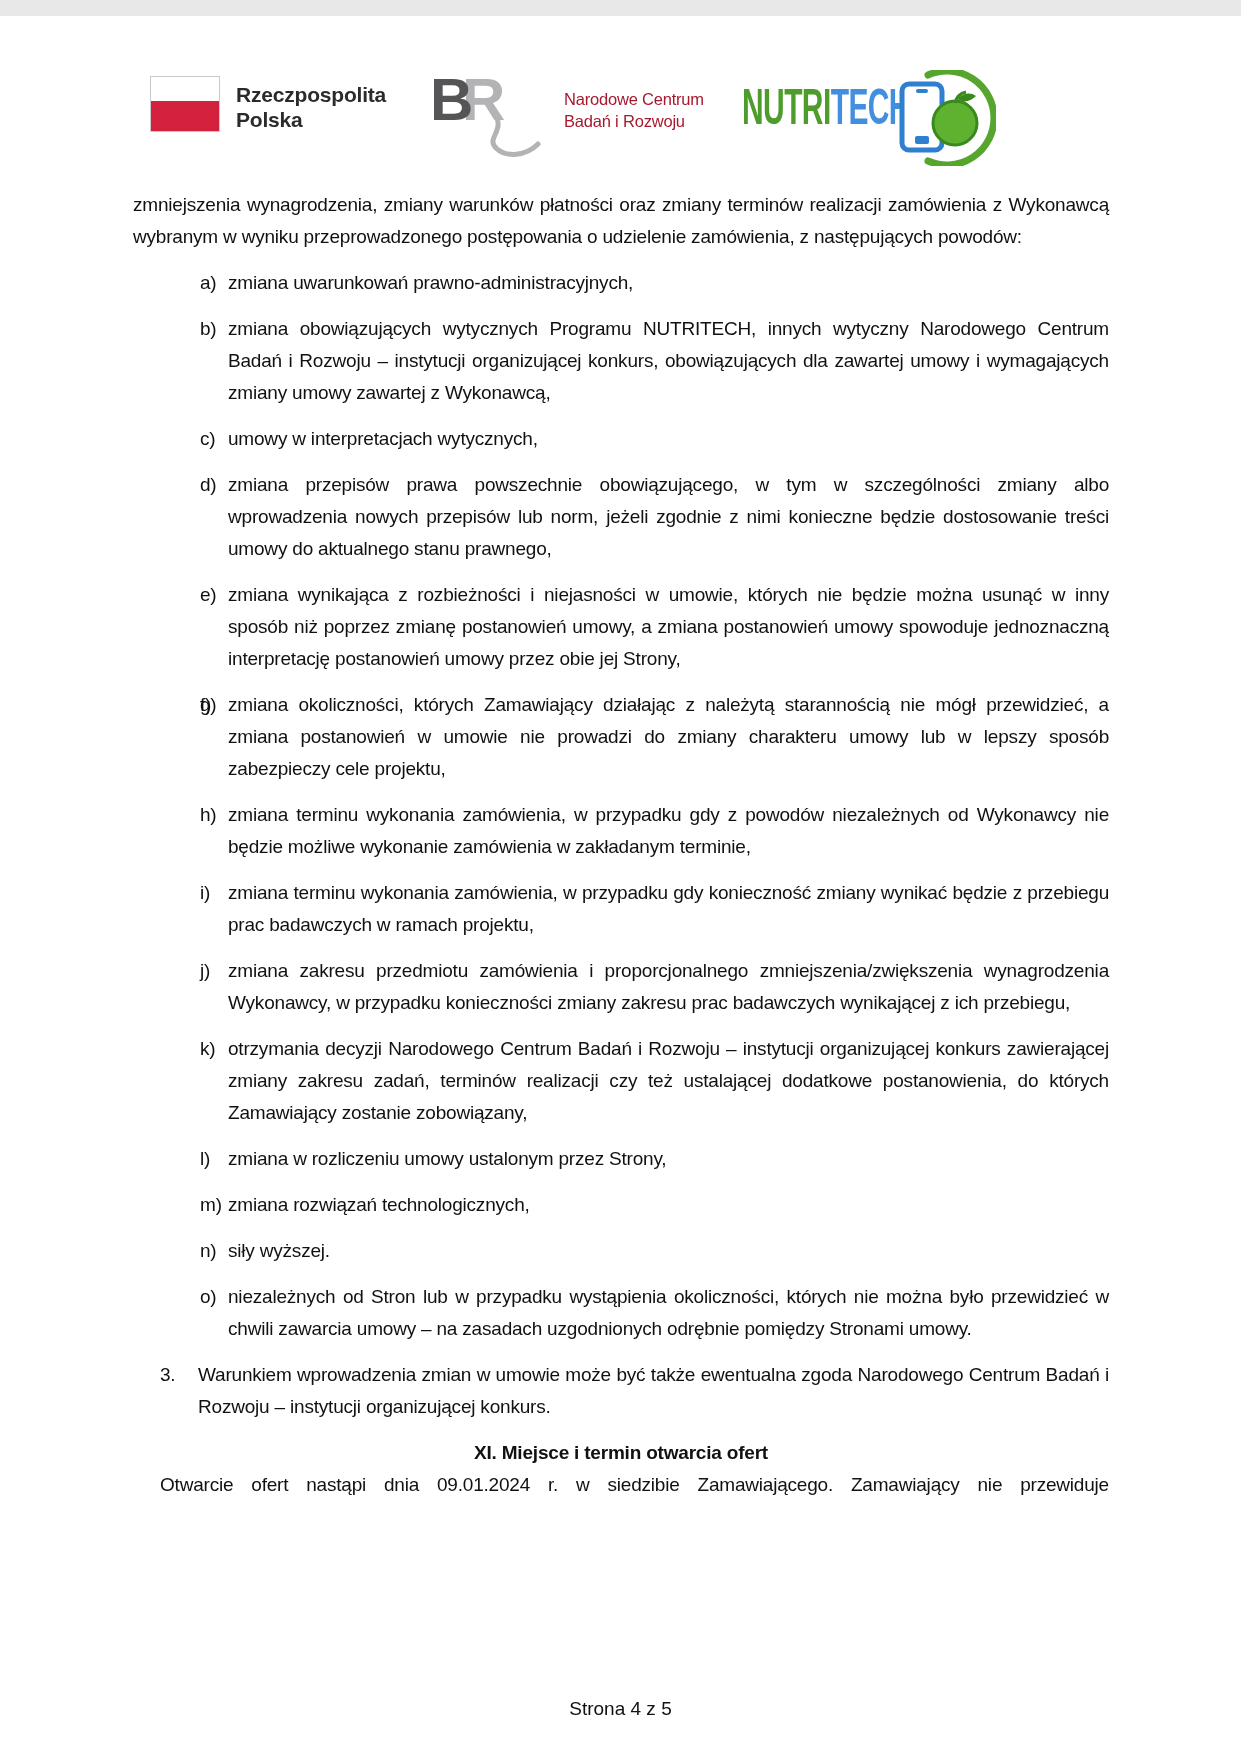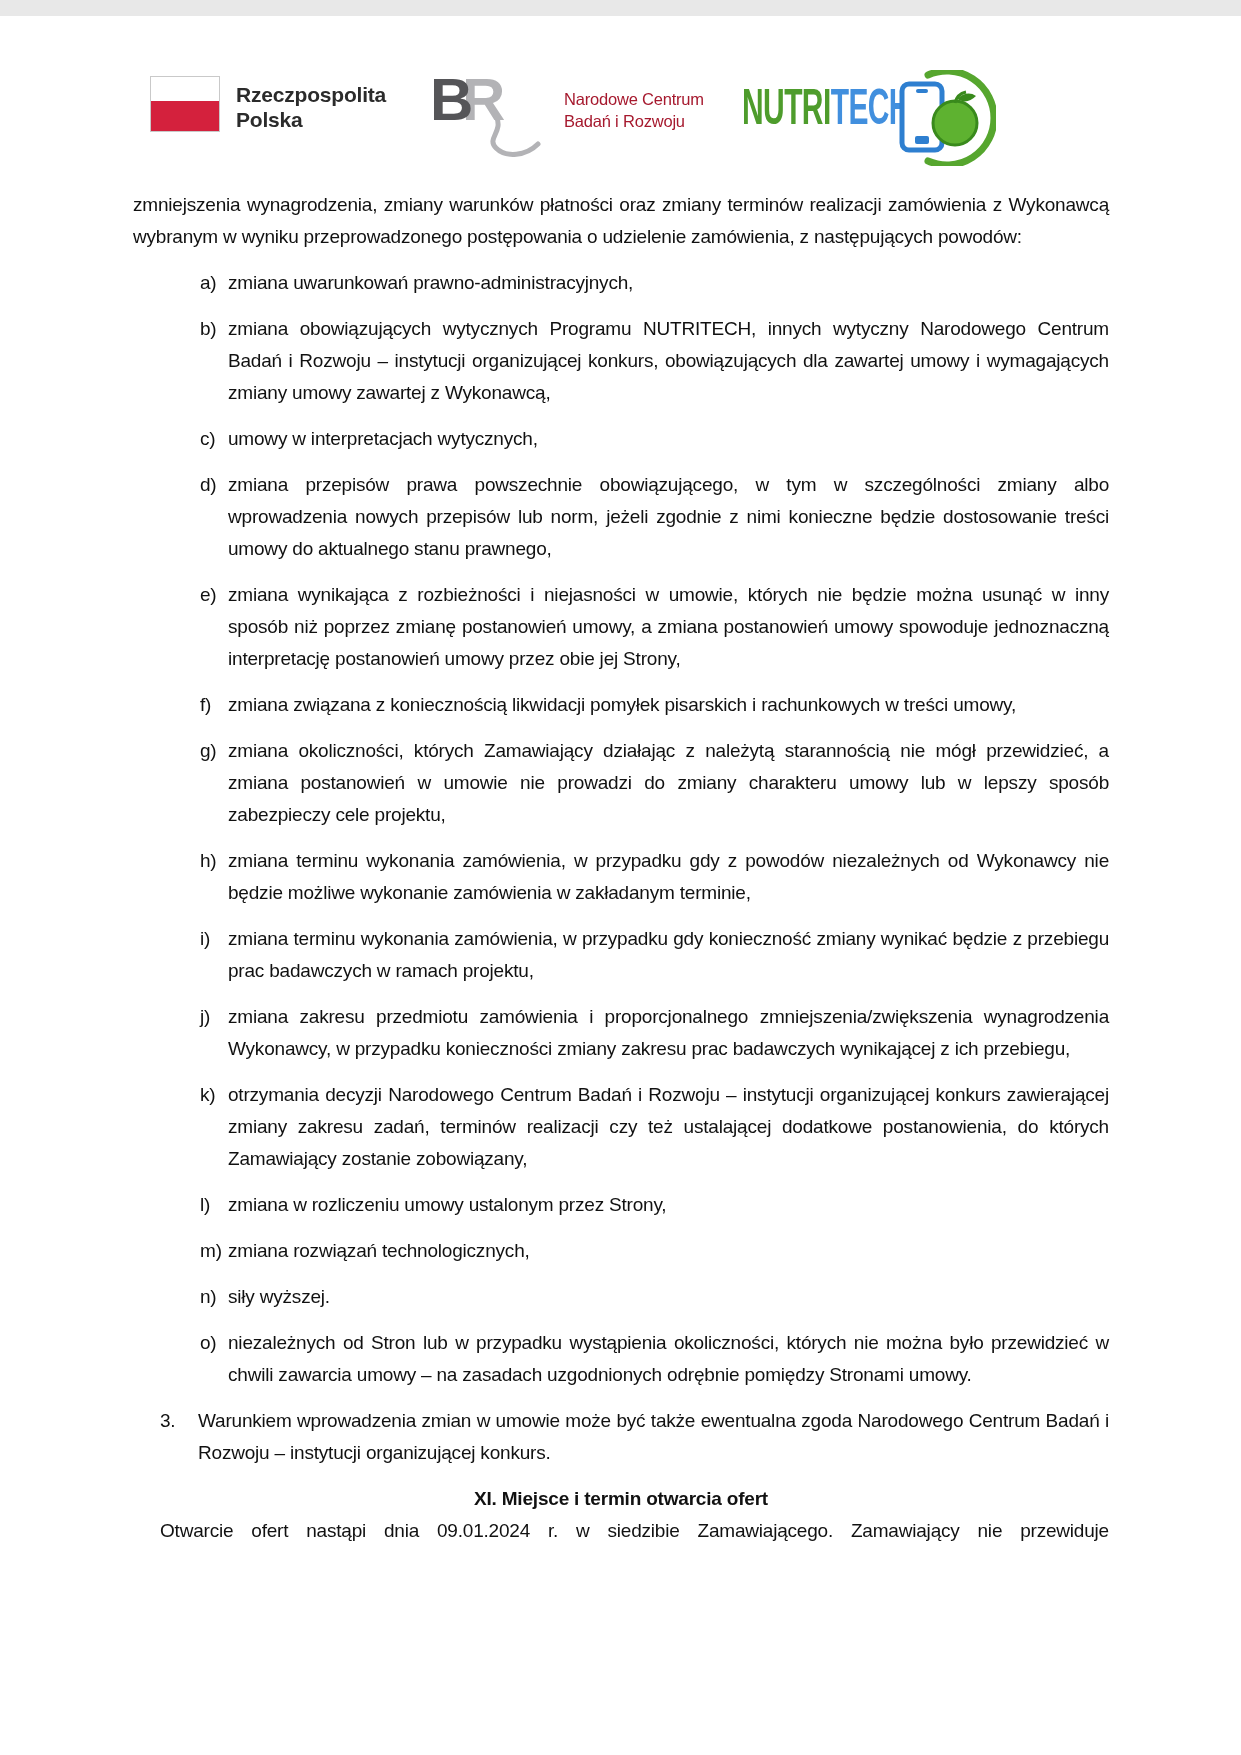--- a/index.html
+++ b/index.html
@@ -119,21 +119,20 @@
     <div class="list-item">
       <span class="li-label">d)</span>
       <span>zmiana przepisów prawa powszechnie obowiązującego, w tym w szczególności zmiany albo wprowadzenia nowych przepisów lub norm, jeżeli zgodnie z nimi konieczne będzie dostosowanie treści umowy do aktualnego stanu prawnego,</span>
     </div>
     <div class="list-item">
       <span class="li-label">e)</span>
       <span>zmiana wynikająca z rozbieżności i niejasności w umowie, których nie będzie można usunąć w inny sposób niż poprzez zmianę postanowień umowy, a zmiana postanowień umowy spowoduje jednoznaczną interpretację postanowień umowy przez obie jej Strony,</span>
     </div>
     <div class="list-item">
       <span class="li-label">f)</span>
-      <span>zmiana związana z koniecznością likwidacji pomyłek pisarskich i rachunkowych w treści umowy,</span>
     </div>
     <div class="list-item">
       <span class="li-label">g)</span>
       <span>zmiana okoliczności, których Zamawiający działając z należytą starannością nie mógł przewidzieć, a zmiana postanowień w umowie nie prowadzi do zmiany charakteru umowy lub w lepszy sposób zabezpieczy cele projektu,</span>
     </div>
     <div class="list-item">
       <span class="li-label">h)</span>
       <span>zmiana terminu wykonania zamówienia, w przypadku gdy z powodów niezależnych od Wykonawcy nie będzie możliwe wykonanie zamówienia w zakładanym terminie,</span>
     </div>
     <div class="list-item">
@@ -168,14 +167,17 @@
     <div class="numbered-item">
       <span class="num-label">3.</span>
       <span>Warunkiem wprowadzenia zmian w umowie może być także ewentualna zgoda Narodowego Centrum Badań i Rozwoju – instytucji organizującej konkurs.</span>
     </div>
 
     <div class="section-heading">XI. Miejsce i termin otwarcia ofert</div>
     <div class="section-paragraph">Otwarcie ofert nastąpi dnia 09.01.2024 r. w siedzibie Zamawiającego. Zamawiający nie przewiduje</div>
 
   </div>
 
+  <div class="footer">
+    <span>Strona 4 z 5</span>
+  </div>
 
 </div>
 
 </body></html>

